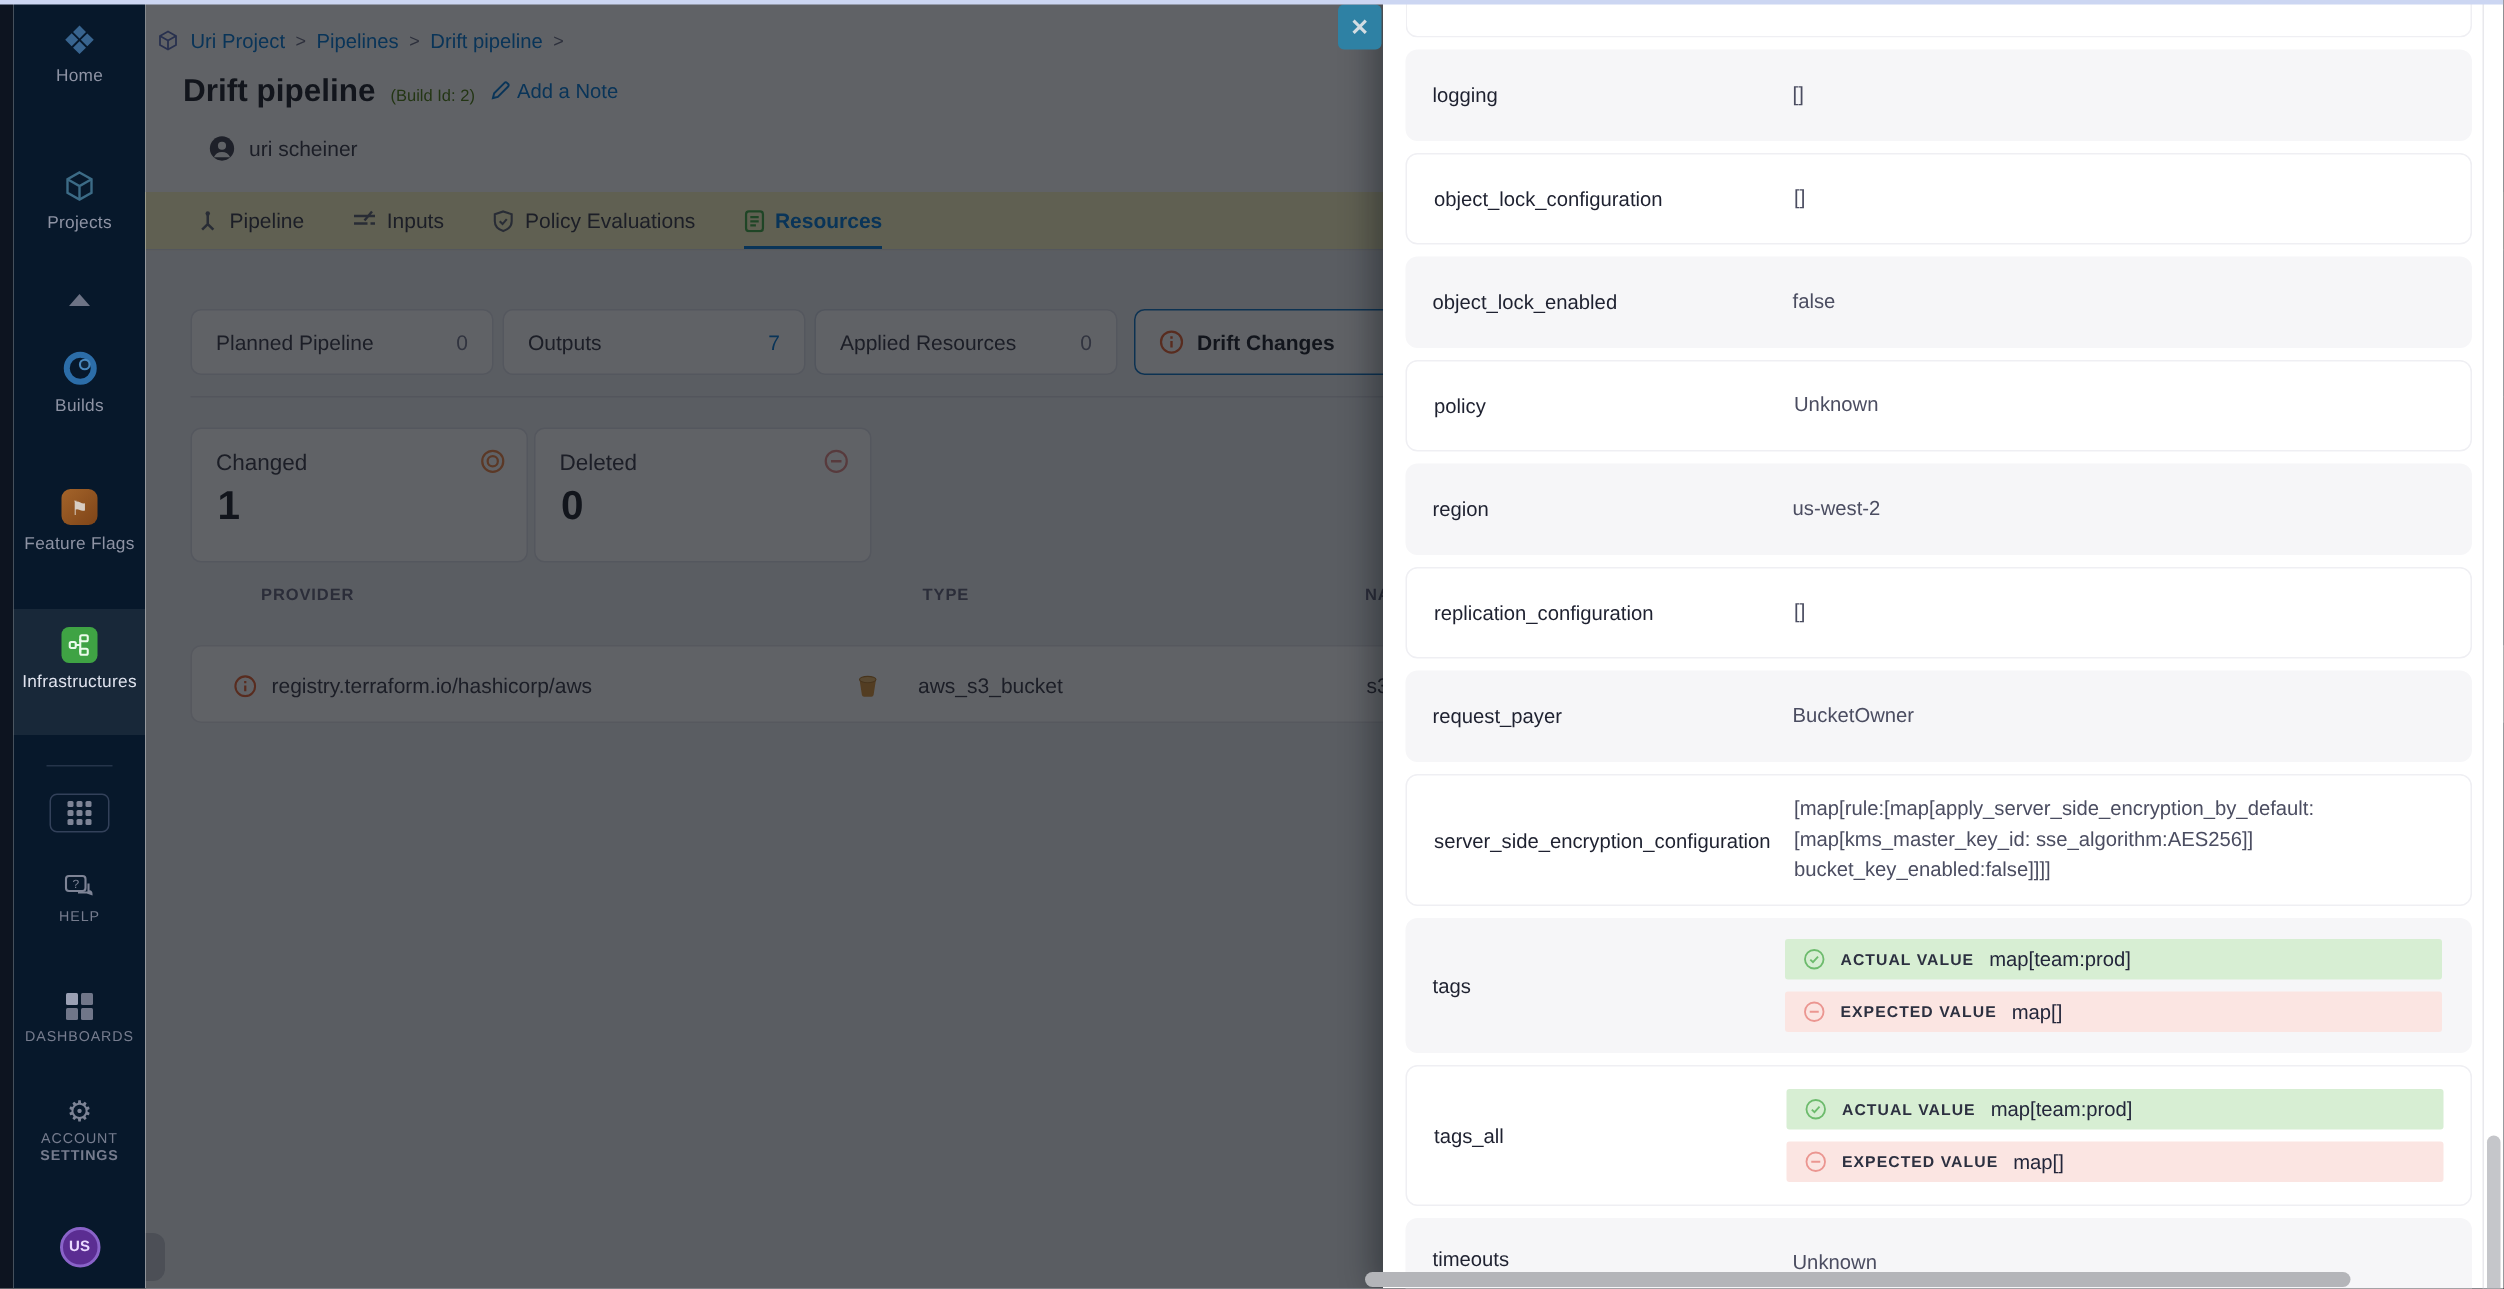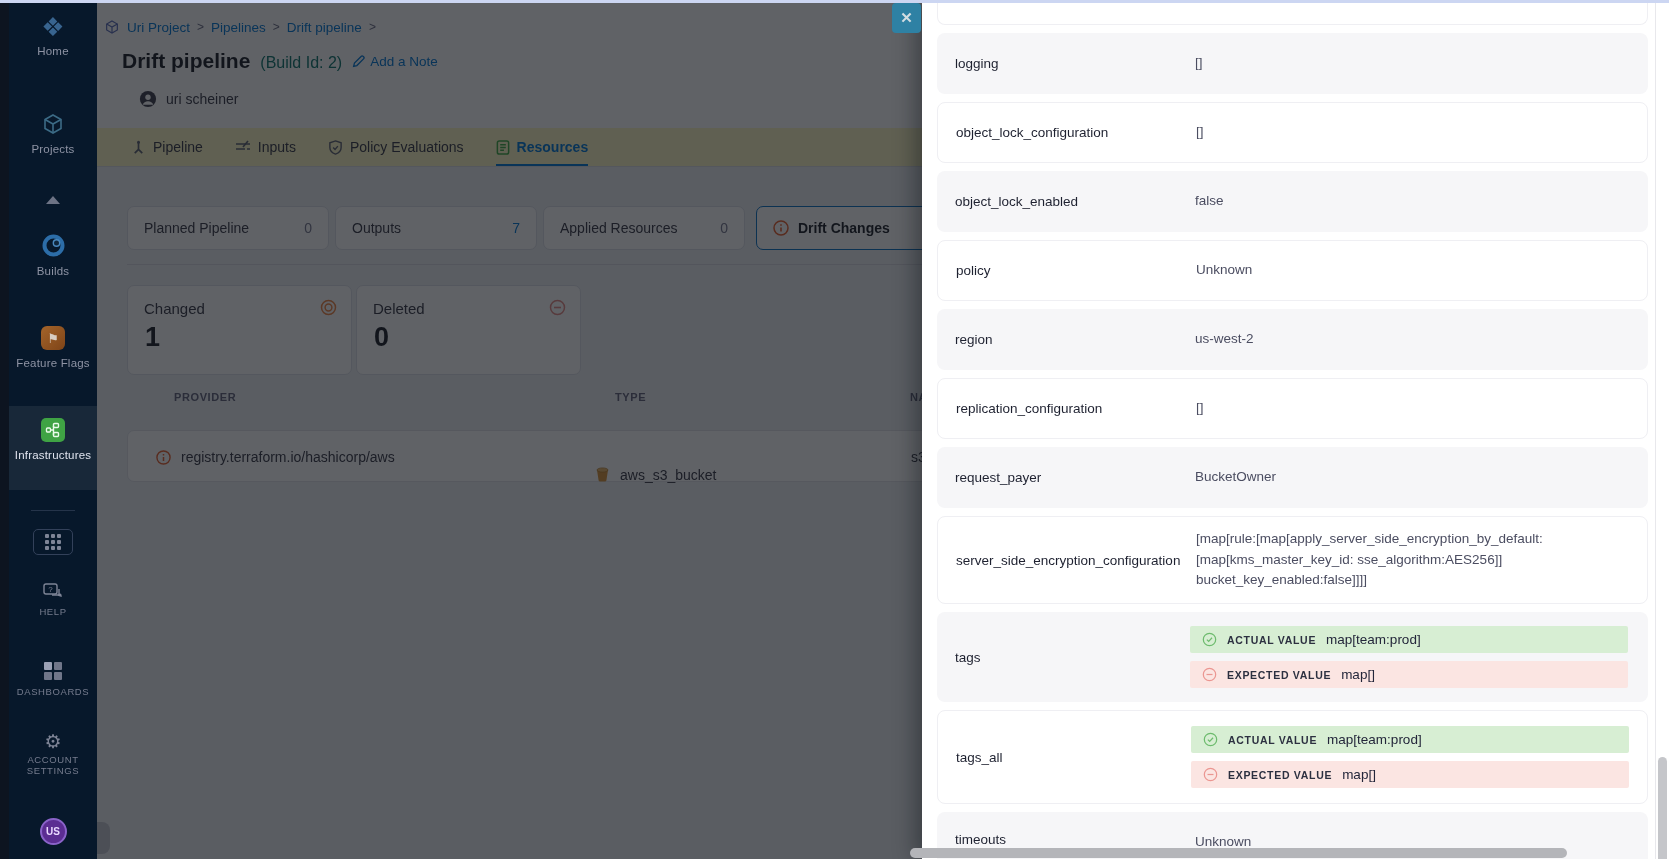--- a/index.html
+++ b/index.html
@@ -33,21 +33,21 @@
   .nav-small .nav-label { font-size:9.5px; letter-spacing:.6px; color:#767c8e; }
   .avatar-us { width:27px; height:27px; border-radius:50%; background:#5b2d92; border:2px solid #8a63c9; color:#ead9ff; font-size:10px; font-weight:bold; display:flex; align-items:center; justify-content:center; cursor:pointer; }
   .chevron-up { width:0; height:0; border-left:7px solid transparent; border-right:7px solid transparent; border-bottom:8px solid #6d7385; }
   
   .main { position:absolute; left:97px; right:0; top:0; bottom:0; background:#fff; z-index:3; }
   .crumbs { position:absolute; left:7px; top:19px; display:flex; align-items:center; gap:7px; font-size:13.5px; }
   .crumb-link { color:#0278d5; cursor:pointer; }
   .crumb-sep { color:#6b6d85; font-size:12px; }
   .title-row { position:absolute; left:25px; top:49px; display:flex; align-items:baseline; gap:10px; }
   .page-title { font-size:21px; font-weight:bold; color:#1b1f27; }
-  .build-id { font-size:16px; color:#0f766e; }
+  .build-id { font-size:11px; color:#4d7c0f; }
   .add-note { display:flex; align-items:center; gap:5px; color:#0278d5; font-size:13.5px; cursor:pointer; }
   .author-row { position:absolute; left:42px; top:90px; display:flex; align-items:center; gap:9px; font-size:14px; color:#383946; }
   .tabs { position:absolute; left:0; right:0; top:128px; height:39px; border-bottom:1px solid #dcdee4; display:flex; align-items:stretch; padding-left:34px; gap:32px; background:#fef9c3; }
   .tab { display:flex; align-items:center; gap:7px; font-size:14px; color:#383946; cursor:pointer; position:relative; }
   .tab .t-ico { color:#5d6170; display:flex; }
   .tab.active { color:#0278d5; font-weight:bold; }
   .tab.active::after { content:""; position:absolute; left:0; right:0; bottom:0; height:2px; background:#0278d5; }
   .content { position:absolute; left:0; right:0; top:167px; bottom:0; background:#edeff4; }
   .cardrow { position:absolute; left:30px; top:39px; display:flex; gap:6px; }
   .sumcard { width:202px; height:44px; background:#fff; border:1px solid #dcdee6; border-radius:7px; display:flex; align-items:center; justify-content:space-between; padding:0 16px; cursor:pointer; }
@@ -61,21 +61,21 @@
   .statcard { width:225px; height:90px; background:#fff; border:1px solid #dcdee6; border-radius:7px; position:relative; padding:14px 16px; }
   .stat-label { font-size:15px; color:#383946; }
   .stat-ico { position:absolute; right:14px; top:13px; }
   .stat-value { position:absolute; left:17px; top:36px; font-size:27px; font-weight:bold; color:#1b1f27; }
   .thead { position:absolute; left:30px; right:0; top:224px; font-size:11px; font-weight:bold; letter-spacing:.6px; color:#63657c; }
   .thead .h-provider { position:absolute; left:47px; }
   .thead .h-type { position:absolute; left:488px; }
   .thead .h-name { position:absolute; left:783px; }
   .trow { position:absolute; left:30px; right:-10px; top:263px; height:52px; background:#fff; border:1px solid #e0e2e8; border-radius:7px; cursor:pointer; }
   .trow .c-provider { position:absolute; left:28px; top:0; height:52px; display:flex; align-items:center; gap:10px; font-size:14px; color:#383946; }
-  .trow .c-type { position:absolute; left:466px; top:0; height:52px; display:flex; align-items:flex-end; gap:9px; font-size:14px; color:#383946; }
+  .trow .c-type { position:absolute; left:442px; top:0; height:52px; display:flex; align-items:center; gap:25px; font-size:14px; color:#383946; }
   .trow .c-name { position:absolute; left:783px; top:0; height:52px; display:flex; align-items:center; font-size:14px; color:#383946; }
   .handle { position:absolute; left:97px; top:822px; width:13px; height:32px; background:#c3c7cf; border-radius:0 8px 8px 0; z-index:4; cursor:pointer; }
   
   .overlay { position:absolute; left:97px; right:0; top:0; bottom:0; background:rgba(13,17,23,.66); z-index:10; }
   
   .drawer { position:absolute; left:922px; right:0; top:0; bottom:0; background:#fff; z-index:20; box-shadow:-7px 0 20px rgba(8,12,18,.38); }
   .close-btn { position:absolute; left:-30px; top:3px; width:29px; height:30px; background:#2e81a4; border-radius:4px; color:#d3dde2; font-size:15px; font-weight:bold; display:flex; align-items:center; justify-content:center; cursor:pointer; }
   .rows { position:absolute; left:15px; right:21px; top:-20px; display:flex; flex-direction:column; gap:8px; }
   .drow { border-radius:8px; display:flex; align-items:center; padding:0 18px; }
   .drow.gray { background:#f6f6f8; }
@@ -187,21 +187,21 @@
           <i></i>
           <i></i>
           <i></i>
         </span>
       <span class="nav-label">DASHBOARDS</span>
     </div>
 
     <div class="nav-item nav-small" style="top:733px; gap:3px;">
       <span class="gear">⚙</span>
       <span class="nav-label">ACCOUNT</span>
-      <span class="nav-label" style="margin-top:-3px;">SETTINGS</span>
+      <span class="nav-label" style="margin-top:-3px;font-weight:bold;">SETTINGS</span>
     </div>
 
     <div class="nav-item" style="top:818px;">
       <span class="avatar-us">US</span>
     </div>
   </nav>
 
   <main class="main">
 
     <div class="crumbs">

